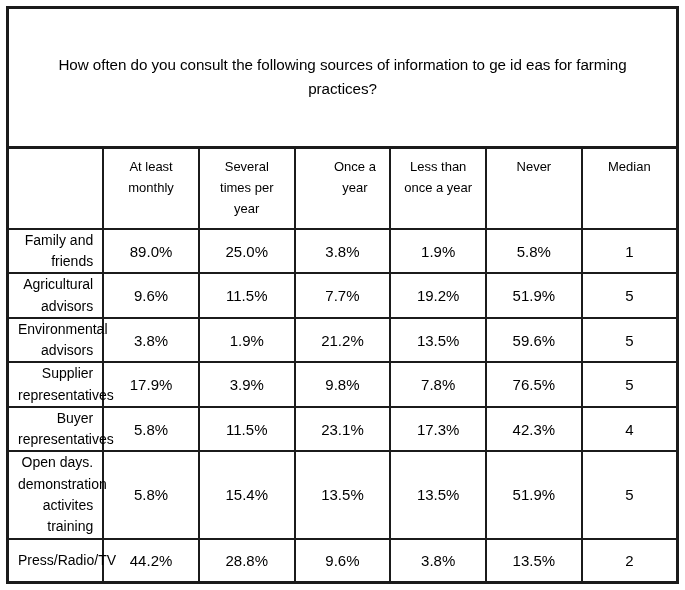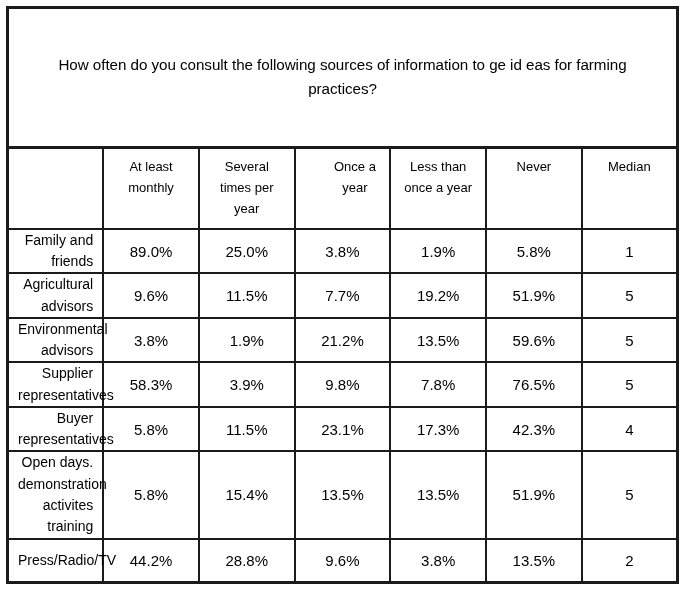--- a/index.html
+++ b/index.html
@@ -133,21 +133,21 @@
         <td class="cell-val">3.8%</td>
         <td class="cell-val">1.9%</td>
         <td class="cell-val">21.2%</td>
         <td class="cell-val">13.5%</td>
         <td class="cell-val">59.6%</td>
         <td class="cell-val last">5</td>
       </tr>
 
       <tr class="r-single">
         <td class="row-label">Supplier representatives</td>
-        <td class="cell-val">58.3%</td>
+        <td class="cell-val">17.9%</td>
         <td class="cell-val">3.9%</td>
         <td class="cell-val">9.8%</td>
         <td class="cell-val">7.8%</td>
         <td class="cell-val">76.5%</td>
         <td class="cell-val last">5</td>
       </tr>
 
       <tr class="r-single">
         <td class="row-label">Buyer representatives</td>
         <td class="cell-val">5.8%</td>

